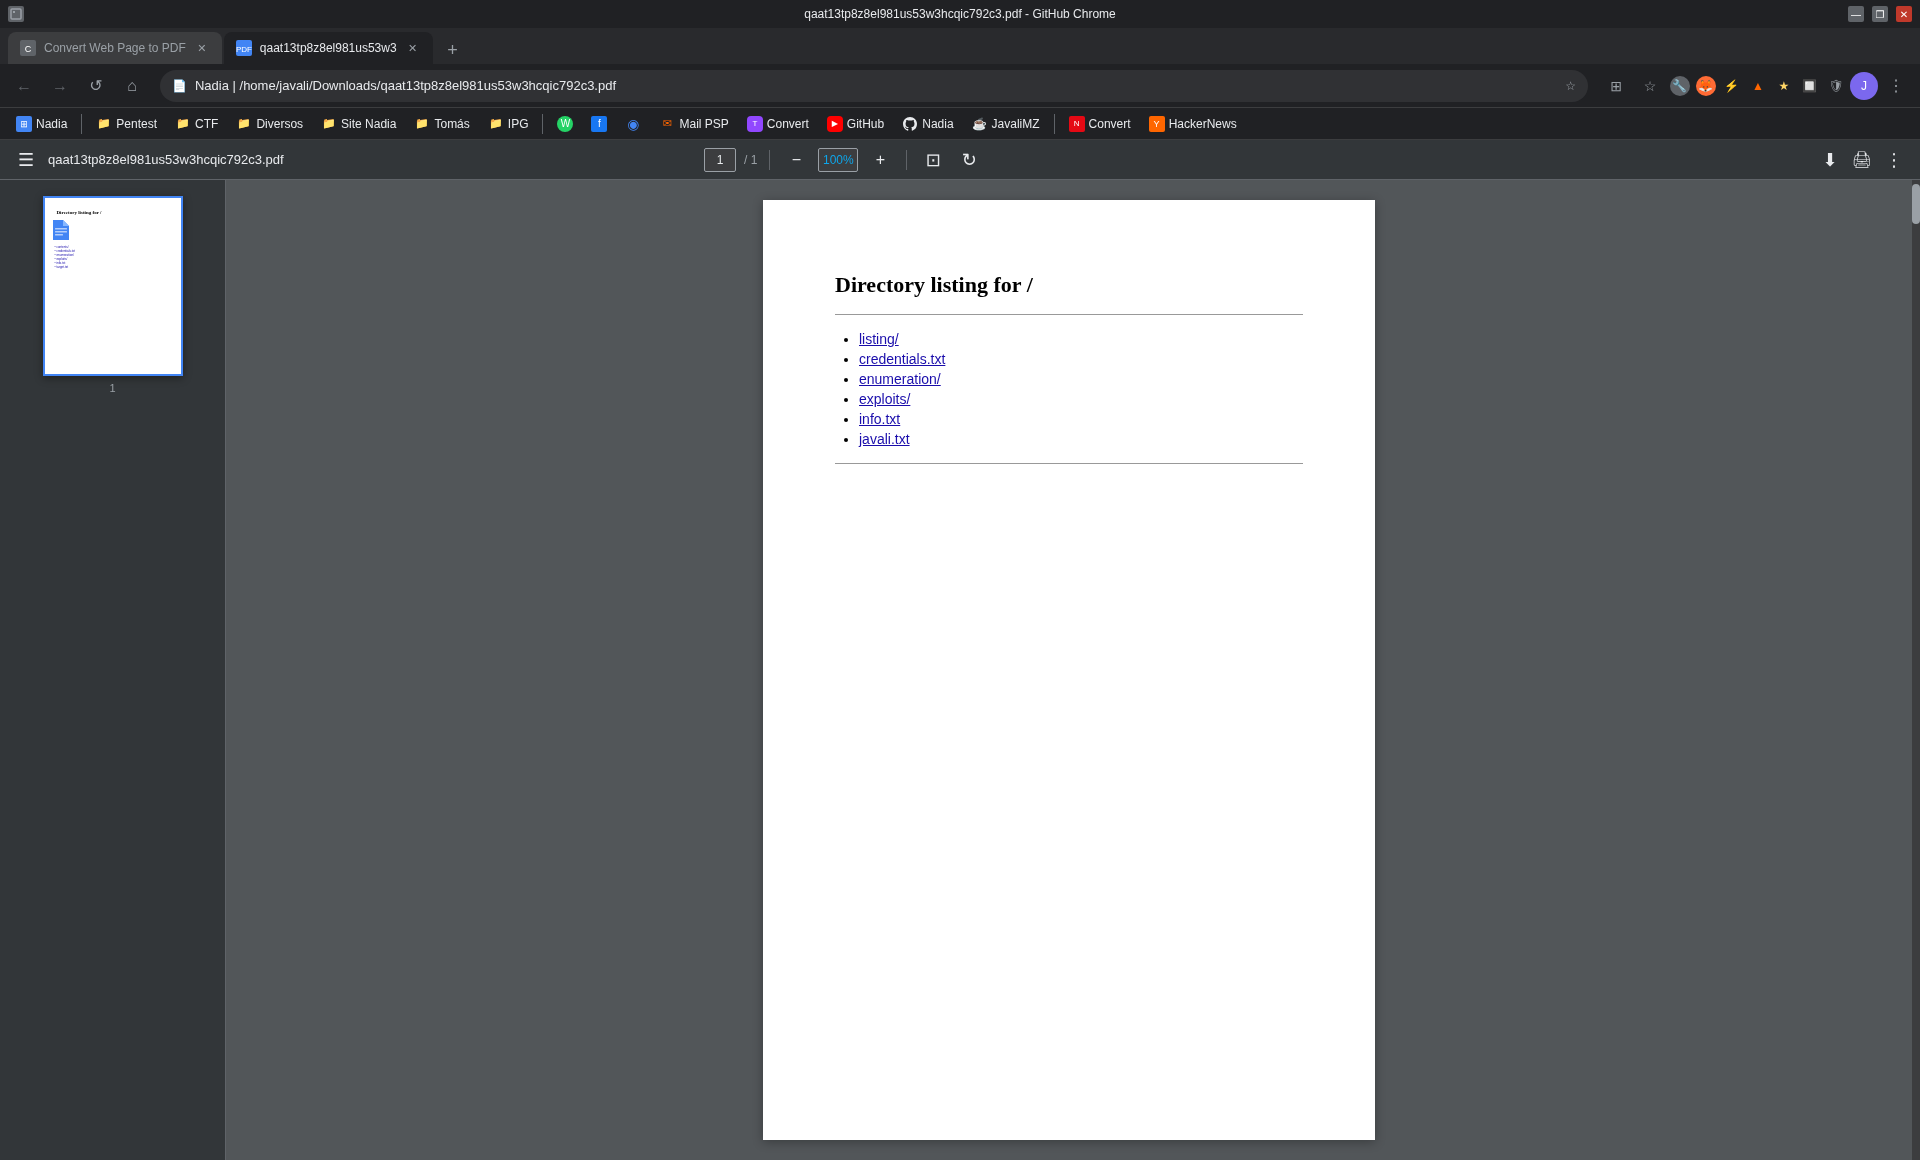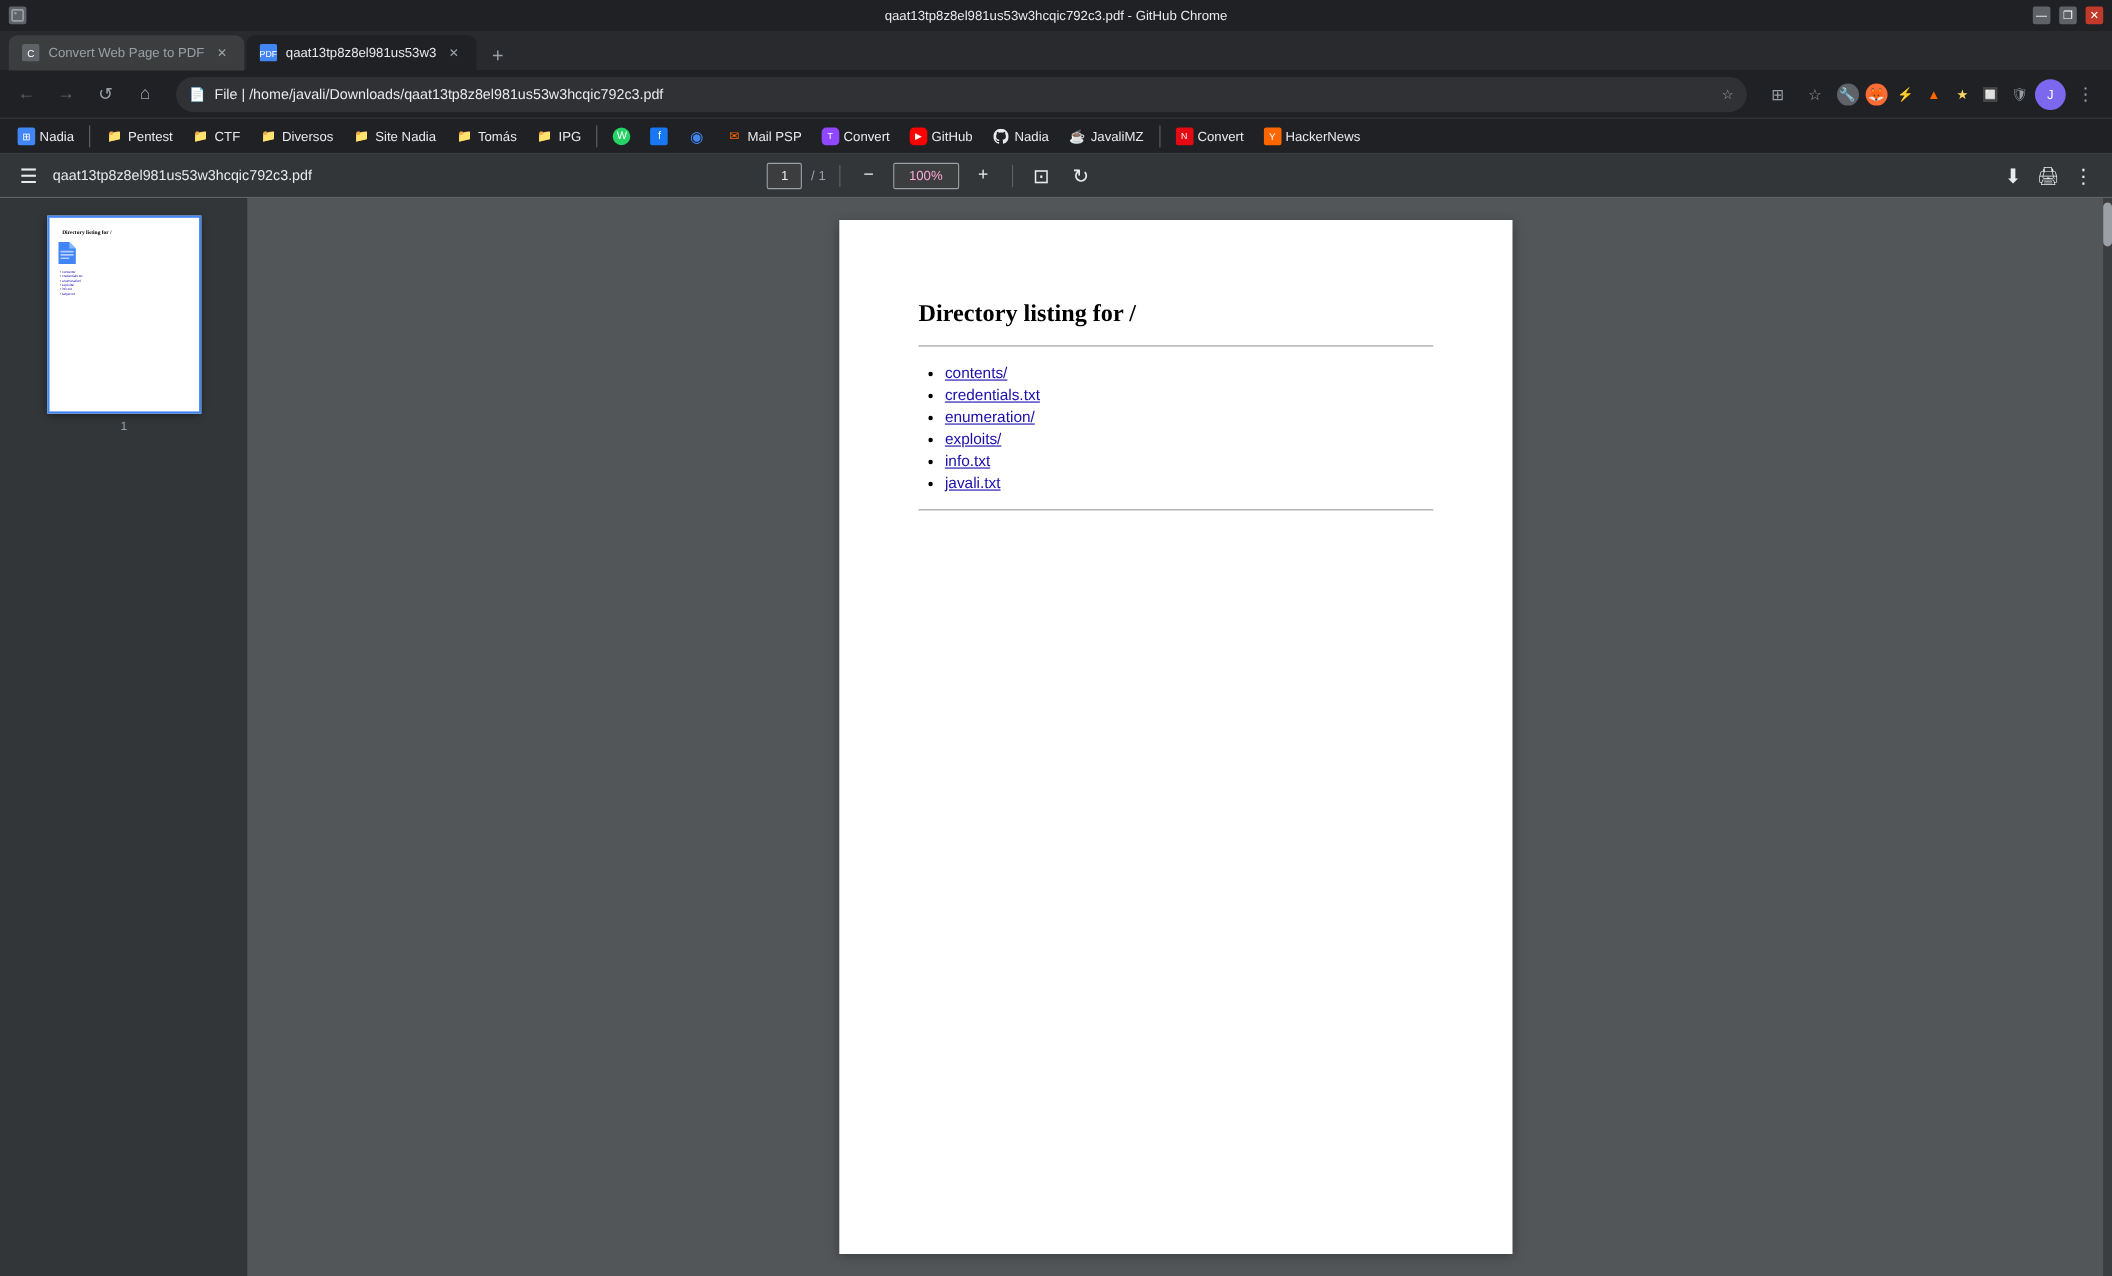--- a/index.html
+++ b/index.html
@@ -228,26 +228,26 @@
       color: #9aa0a6;
       font-size: 12px;
     }
     .pdf-zoom-sep {
       width: 1px;
       height: 20px;
       background: #5f6368;
       margin: 0 4px;
     }
     .pdf-zoom-input {
-      width: 60px;
+      width: 40px;
       height: 24px;
       background: #3c3d3f;
       border: 1px solid #9aa0a6;
       border-radius: 2px;
-      color: #f9a8d4;
+      color: #0ea5e9;
       text-align: center;
       font-size: 12px;
     }
     .pdf-toolbar-right {
       display: flex;
       align-items: center;
       gap: 4px;
       margin-left: auto;
     }
     .pdf-tool-btn {
@@ -425,21 +425,21 @@
   <div class="new-tab-btn">+</div>
 </div>
 
 <div class="nav-bar">
   <div class="nav-btn disabled">←</div>
   <div class="nav-btn disabled">→</div>
   <div class="nav-btn">↺</div>
   <div class="nav-btn">⌂</div>
   <div class="address-bar">
     <span class="address-icon">📄</span>
-    <span class="address-text">File | /home/javali/Downloads/qaat13tp8z8el981us53w3hcqic792c3.pdf</span>
+    <span class="address-text">Nadia | /home/javali/Downloads/qaat13tp8z8el981us53w3hcqic792c3.pdf</span>
     <span class="address-icon">☆</span>
   </div>
   <div class="toolbar-right">
     <div class="nav-btn" style="font-size:14px;">⊞</div>
     <div class="nav-btn" style="font-size:14px;">☆</div>
 
     <div class="nav-btn" style="font-size:12px; background:#5f6368; border-radius:50%; width:20px; height:20px; margin:0 2px;">🔧</div>
     <div class="nav-btn" style="font-size:12px; background:#ff6b35; border-radius:50%; width:20px; height:20px; margin:0 2px;">🦊</div>
     <div class="nav-btn" style="font-size:12px; width:20px; height:20px; margin:0 2px; color:#e8eaed;">⚡</div>
     <div class="nav-btn" style="font-size:12px; width:20px; height:20px; margin:0 2px; color:#ff6600;">▲</div>
@@ -574,21 +574,21 @@
       <span class="pdf-page-num">1</span>
     </div>
   </div>
 
   <div class="pdf-doc-area">
     <div class="pdf-page">
       <h1 class="pdf-page-title">Directory listing for /</h1>
       <hr class="pdf-hr">
       <ul class="pdf-list">
         <li>
-          <a class="pdf-link" href="#">contents/</a>
+          <a class="pdf-link" href="#">listing/</a>
         </li>
         <li>
           <a class="pdf-link" href="#">credentials.txt</a>
         </li>
         <li>
           <a class="pdf-link" href="#">enumeration/</a>
         </li>
         <li>
           <a class="pdf-link" href="#">exploits/</a>
         </li>

